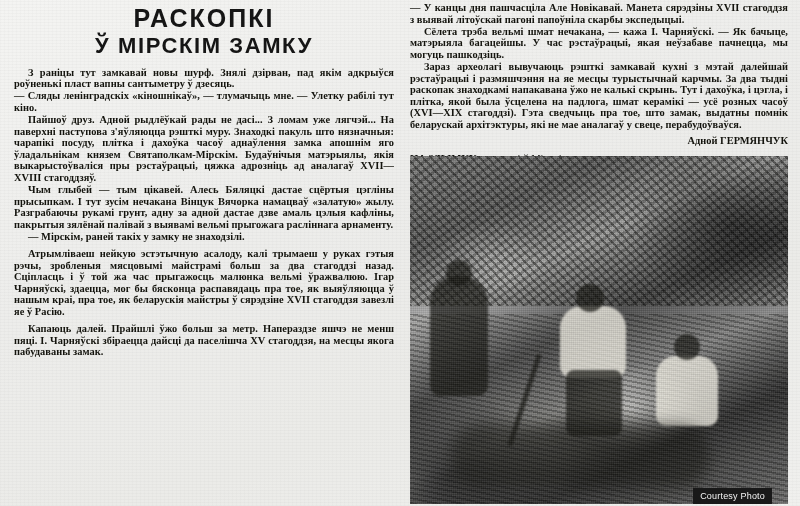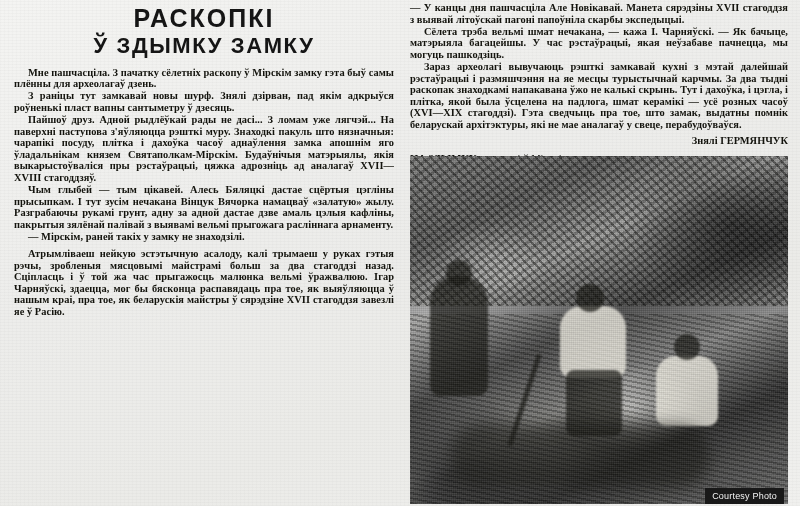--- a/index.html
+++ b/index.html
@@ -151,61 +151,62 @@
     position: absolute;
     inset: 0;
     background:
       repeating-linear-gradient(0deg, rgba(255,255,255,0.05) 0px, rgba(255,255,255,0.05) 1px, rgba(0,0,0,0.05) 1px, rgba(0,0,0,0.05) 2px),
       repeating-linear-gradient(90deg, rgba(255,255,255,0.04) 0px, rgba(255,255,255,0.04) 1px, rgba(0,0,0,0.04) 1px, rgba(0,0,0,0.04) 2px);
     pointer-events: none;
   }
 
   .credit {
     position: absolute;
-    right: 4px;
+    right: 16px;
     bottom: 0px;
     background: #1b1b1b;
     color: #f2f2f2;
     font-family: "Liberation Sans", sans-serif;
     font-size: 9px;
     padding: 3px 7px 3px 7px;
     letter-spacing: 0.2px;
   }
 </style>
 </head>
 <body>
 
 <div id="page">
   <div id="paper"></div>
 
   <div class="col-left">
     <div class="headline">
       <span class="l1">РАСКОПКІ</span>
-      <span class="l2">Ў ЗДЫМКУ ЗАМКУ</span>
+      <span class="l2">Ў МІРСКІМ ЗАМКУ</span>
     </div>
     <div class="body-text">
-      <p>Мне пашчасціла. З пачатку сёлетніх раскопу ў Мірскім замку гэта быў самы плённы для археолагаў дзень.</p>
       <p>З раніцы тут замкавай новы шурф. Знялі дзірван, пад якім адкрыўся роўненькі пласт вапны сантыметру ў дзесяць.</p>
+      <p class="noindent">— Сляды ленінградскіх «кіношнікаў», — тлумачыць мне. — Улетку рабілі тут кіно.</p>
       <p>Пайшоў друз. Адной рыдлёўкай рады не дасі... З ломам уже лягчэй... На паверхні паступова з'яўляюцца рэшткі муру. Знаходкі пакуль што нязначныя: чарапікі посуду, плітка і дахоўка часоў аднаўлення замка апошнім яго ўладальнікам князем Святаполкам-Мірскім. Будаўнічыя матэрыялы, якія выкарыстоўваліся пры рэстаўрацыі, цяжка адрозніць ад аналагаў XVII—XVIII стагоддзяў.</p>
       <p>Чым глыбей — тым цікавей. Алесь Бяляцкі дастае сцёртыя цэгліны прысыпкам. І тут зусім нечакана Вінцук Вячорка намацваў «залатую» жылу. Разграбаючы рукамі грунт, адну за адной дастае дзве амаль цэлыя кафліны, пакрытыя зялёнай палівай з выявамі вельмі прыгожага расліннага арнаменту.</p>
       <p>— Мірскім, раней такіх у замку не знаходзілі.</p>
       <div class="gap"></div>
       <p>Атрымліваеш нейкую эстэтычную асалоду, калі трымаеш у руках гэтыя рэчы, зробленыя мясцовымі майстрамі больш за два стагоддзі назад. Сціпласць і ў той жа час прыгажосць малюнка вельмі ўражвалюю. Ігар Чарняўскі, здаецца, мог бы бясконца распавядаць пра тое, як выяўляюцца ў нашым краі, пра тое, як беларускія майстры ў сярэдзіне XVII стагоддзя завезлі яе ў Расію.</p>
       <div class="gap"></div>
+      <p>Капаюць далей. Прайшлі ўжо больш за метр. Напераздзе яшчэ не менш пяці. І. Чарняўскі збіраецца дайсці да паселішча XV стагоддзя, на месцы якога пабудаваны замак.</p>
     </div>
   </div>
 
   <div class="col-right">
     <div class="body-text">
       <p class="noindent">— У канцы дня пашчасціла Але Новікавай. Манета сярэдзіны XVII стагоддзя з выявай літоўскай пагоні папоўніла скарбы экспедыцыі.</p>
       <p>Сёлета трэба вельмі шмат нечакана, — кажа І. Чарняўскі. — Як бачыце, матэрыяла багацейшы. У час рэстаўрацыі, якая неўзабаве пачнецца, мы могуць пашкодзіць.</p>
       <p>Зараз археолагі вывучаюць рэшткі замкавай кухні з мэтай далейшай рэстаўрацыі і размяшчэння на яе месцы турыстычнай карчмы. За два тыдні раскопак знаходкамі напакавана ўжо не калькі скрынь. Тут і дахоўка, і цэгла, і плітка, якой была ўсцелена на падлога, шмат керамікі — усё розных часоў (XVI—XIX стагоддзі). Гэта сведчыць пра тое, што замак, выдатны помнік беларускай архітэктуры, які не мае аналагаў у свеце, перабудоўваўся.</p>
     </div>
     <div class="byline">
-      <b>Знялі ГЕРМЯНЧУК</b>
+      <b>Адной ГЕРМЯНЧУК</b>
     </div>
     <div class="caption">
       <span>НА ЗДЫМКУ:</span><span class="normal"> раскопкі ў Мірскім замку.</span>
     </div>
   </div>
 
   <div class="photo-wrap">
     <div class="photo"></div>
     <div class="photo-foliage"></div>
     <div class="photo-dirt"></div>

